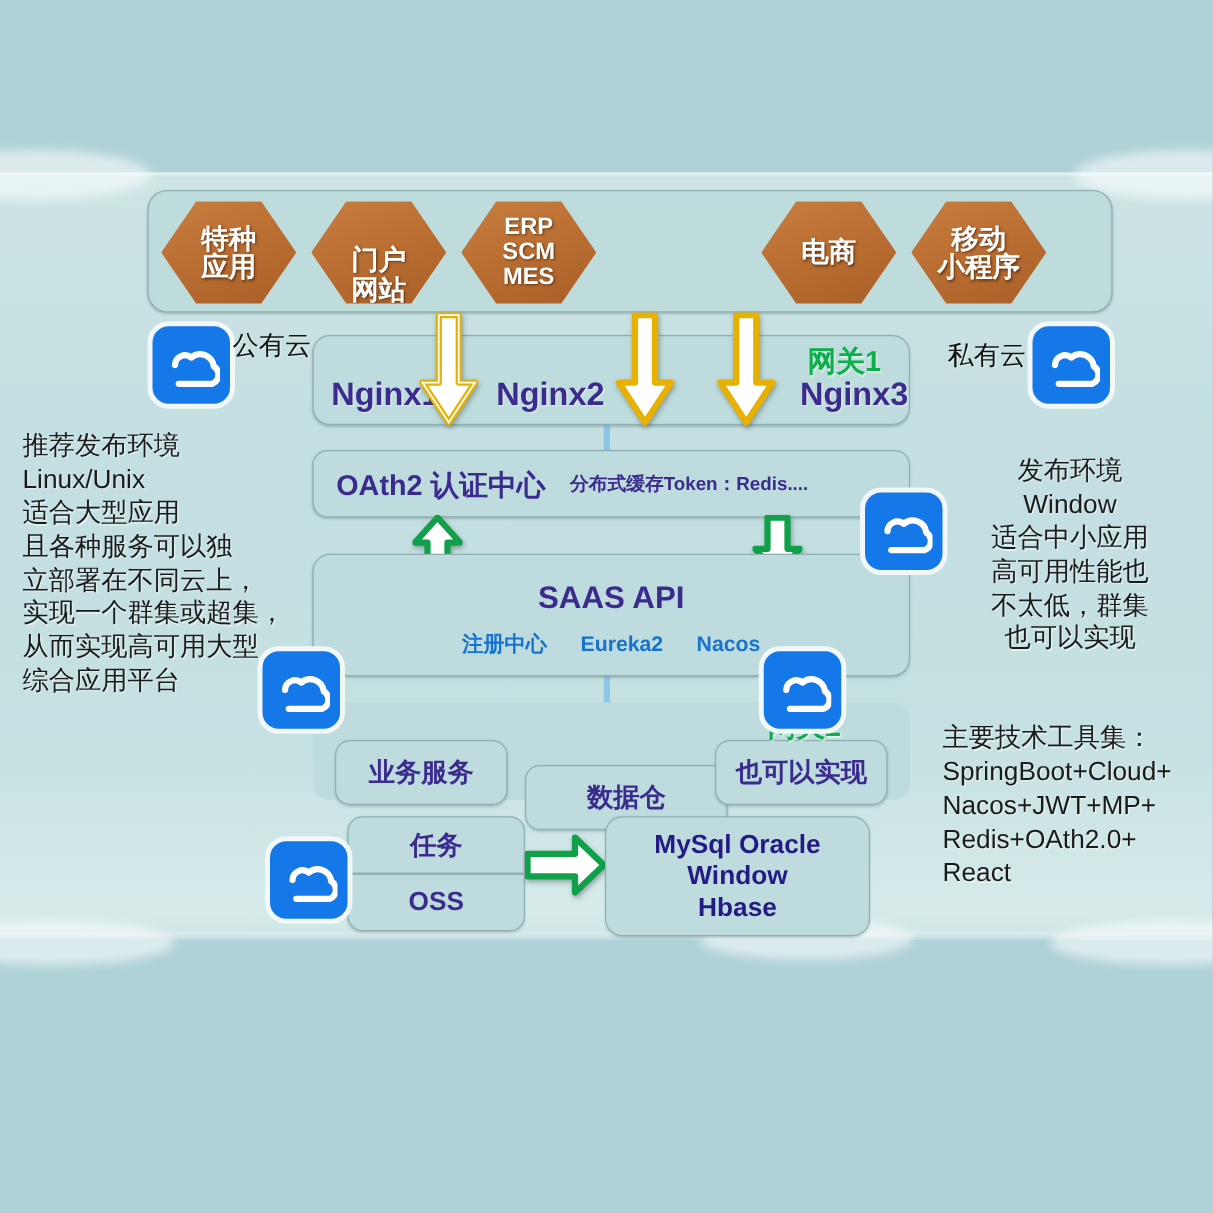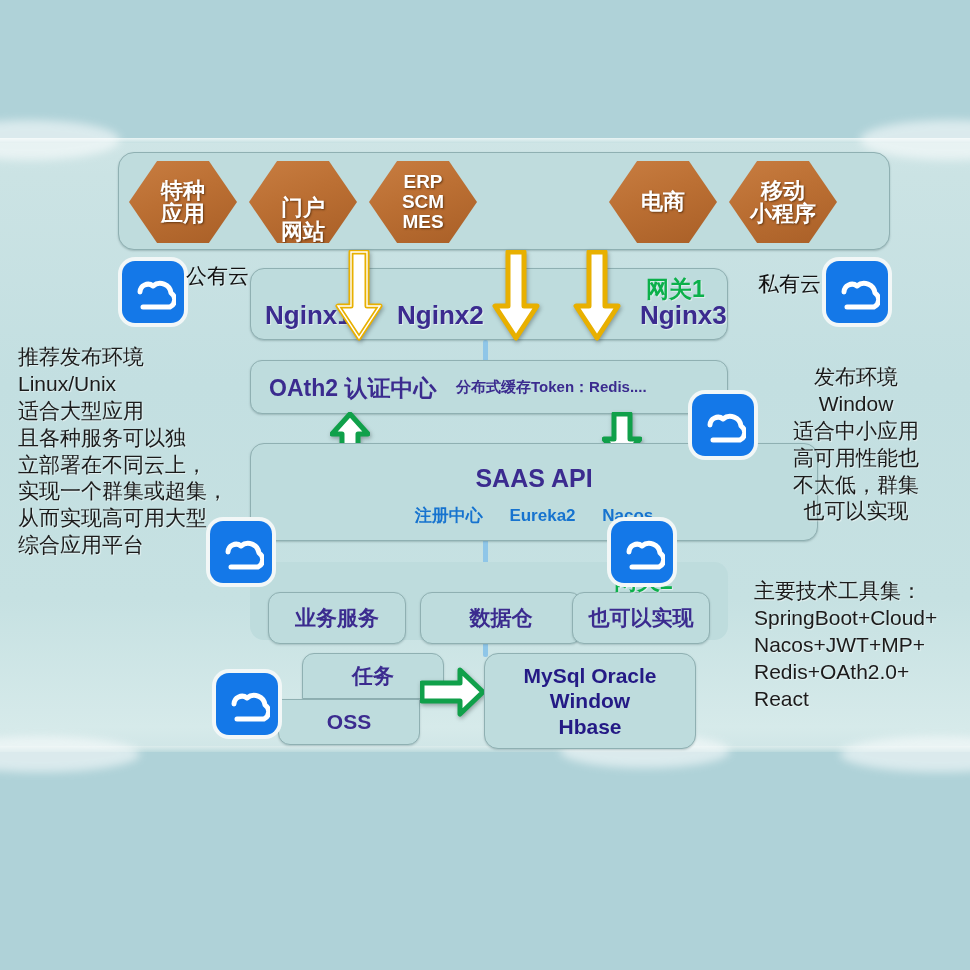--- a/index.html
+++ b/index.html
@@ -63,21 +63,21 @@
     position:absolute;color:#0bb04a;font-weight:bold;font-size:23px;
     text-shadow:1px 1px 1px rgba(255,255,255,.55);
   }
 
   
   #oauth{left:250px;top:360px;width:478px;height:54px;border-radius:12px;background:#bedcdd;}
   .oauth-t1{position:absolute;left:18px;top:12px;color:#3b2b8f;font-weight:bold;font-size:23px;}
   .oauth-t2{position:absolute;left:205px;top:17px;color:#3b2b8f;font-weight:bold;font-size:15px;white-space:nowrap;}
 
   
-  #saas{left:250px;top:443px;width:568px;height:98px;border-radius:14px;background:#bedcdd;}
+  #saas{left:250px;top:443px;width:478px;height:98px;border-radius:14px;background:#bedcdd;}
   .saas-t1{position:absolute;left:0;right:0;top:20px;text-align:center;color:#3b2b8f;font-weight:bold;font-size:25px;}
   .saas-t2{position:absolute;left:0;right:0;top:60px;text-align:center;color:#1673cf;font-weight:bold;font-size:17px;}
   .saas-t2 span{margin:0 11px;}
 
   
   #svcwrap{left:250px;top:562px;width:478px;height:78px;border-radius:14px;background:#bedcdd;border:none;}
   .svc{
     position:absolute;top:30px;height:52px;border:1.6px solid #8fb0b2;border-radius:12px;
     background:#bedcdd;display:flex;align-items:center;justify-content:center;
     color:#3b2b8f;font-weight:bold;font-size:21px;box-sizing:border-box;
@@ -85,21 +85,21 @@
   }
 
   
   .tbox{
     position:absolute;left:278px;width:142px;height:46px;
     border:1.6px solid #8fb0b2;background:#bedcdd;box-sizing:border-box;
     display:flex;align-items:center;justify-content:center;
     color:#3b2b8f;font-weight:bold;font-size:21px;
     box-shadow:0 1px 2px rgba(80,110,112,.3);
   }
-  #task{top:653px;border-radius:12px 12px 0 0;margin-left:24px;}
+  #task{top:653px;border-radius:12px 12px 0 0;}
   #oss{top:699px;border-radius:0 0 12px 12px;}
 
   
   #db{
     left:484px;top:653px;width:212px;height:96px;border-radius:14px;
     border:1.6px solid #8fb0b2;background:#bedcdd;box-sizing:border-box;
     display:flex;flex-direction:column;align-items:center;justify-content:center;
     color:#241a85;font-weight:bold;font-size:21px;line-height:1.22;
     position:absolute;box-shadow:0 1px 2px rgba(80,110,112,.3);
   }
@@ -212,21 +212,21 @@
       <span>注册中心</span>
       <span>Eureka2</span>
       <span>Nacos</span>
     </div>
   </div>
 
   <div class="box" id="svcwrap">
     <div class="svc" style="left:18px;width:138px;">
         <span>业务服务</span>
       </div>
-    <div class="svc" style="left:170px;width:162px;">
+    <div class="svc" style="left:170px;width:162px;margin-top:20px;">
         <span>数据仓</span>
       </div>
     <div class="svc" style="left:322px;width:138px;">
         <span>也可以实现</span>
       </div>
   </div>
 
   <div class="gw-label" style="left:614px;top:566px;">网关2</div>
 
   <div class="tbox" id="task">

